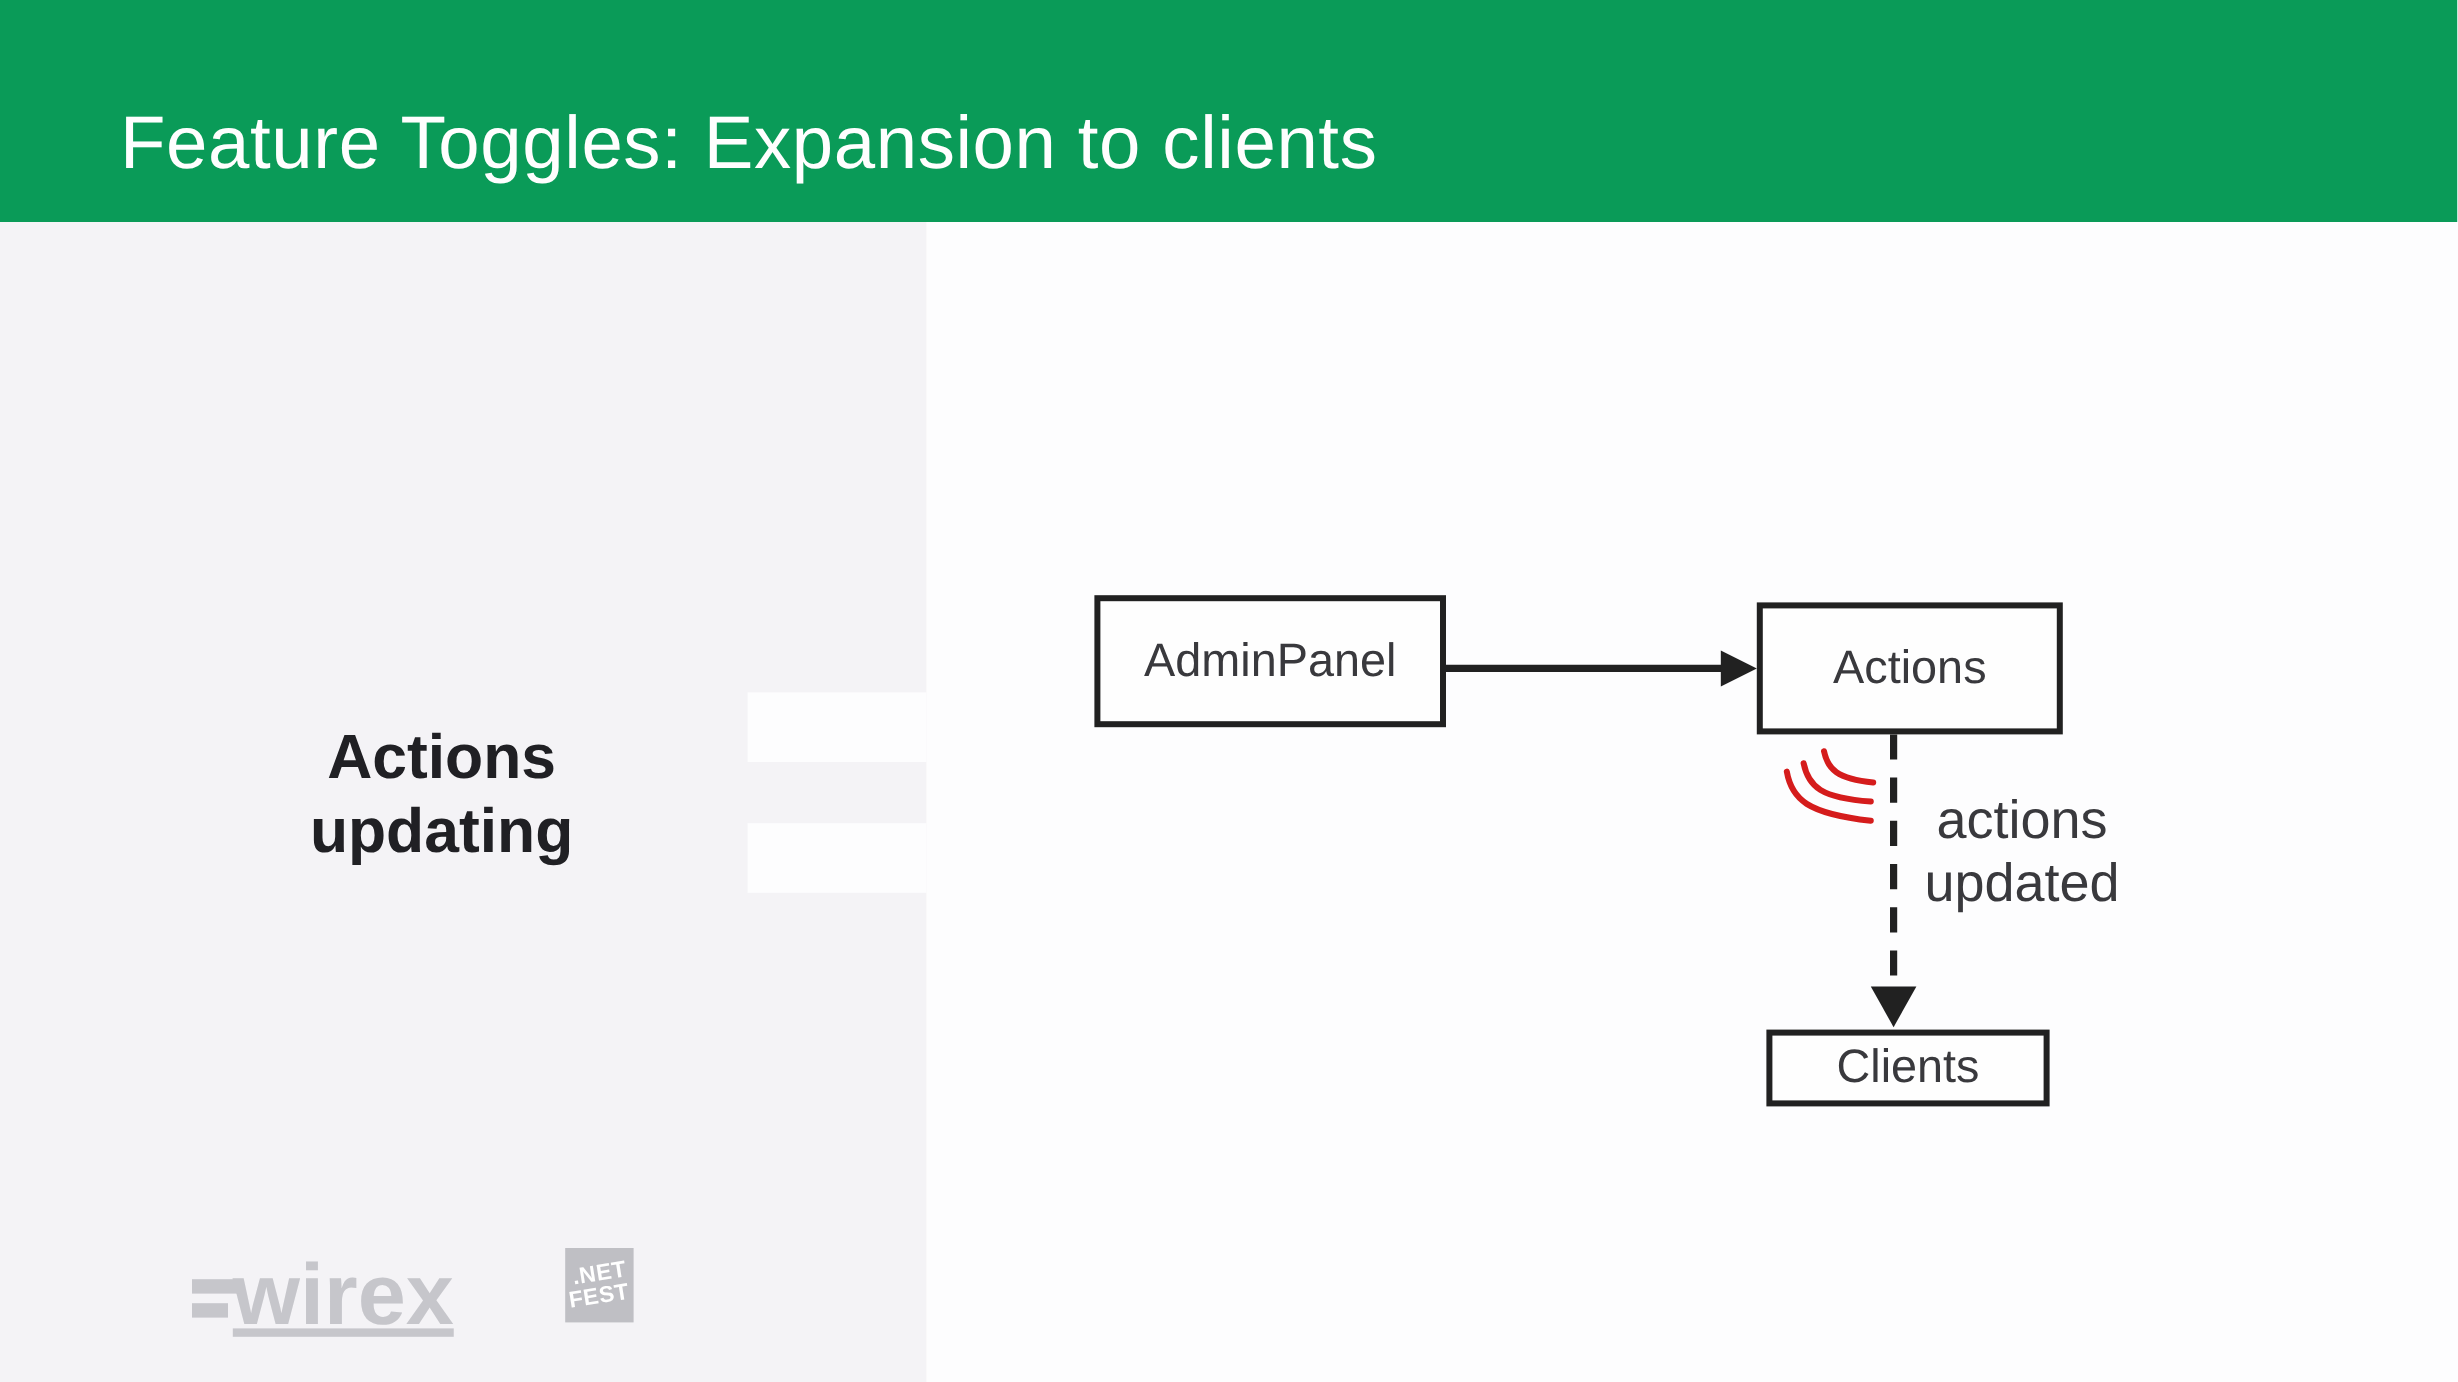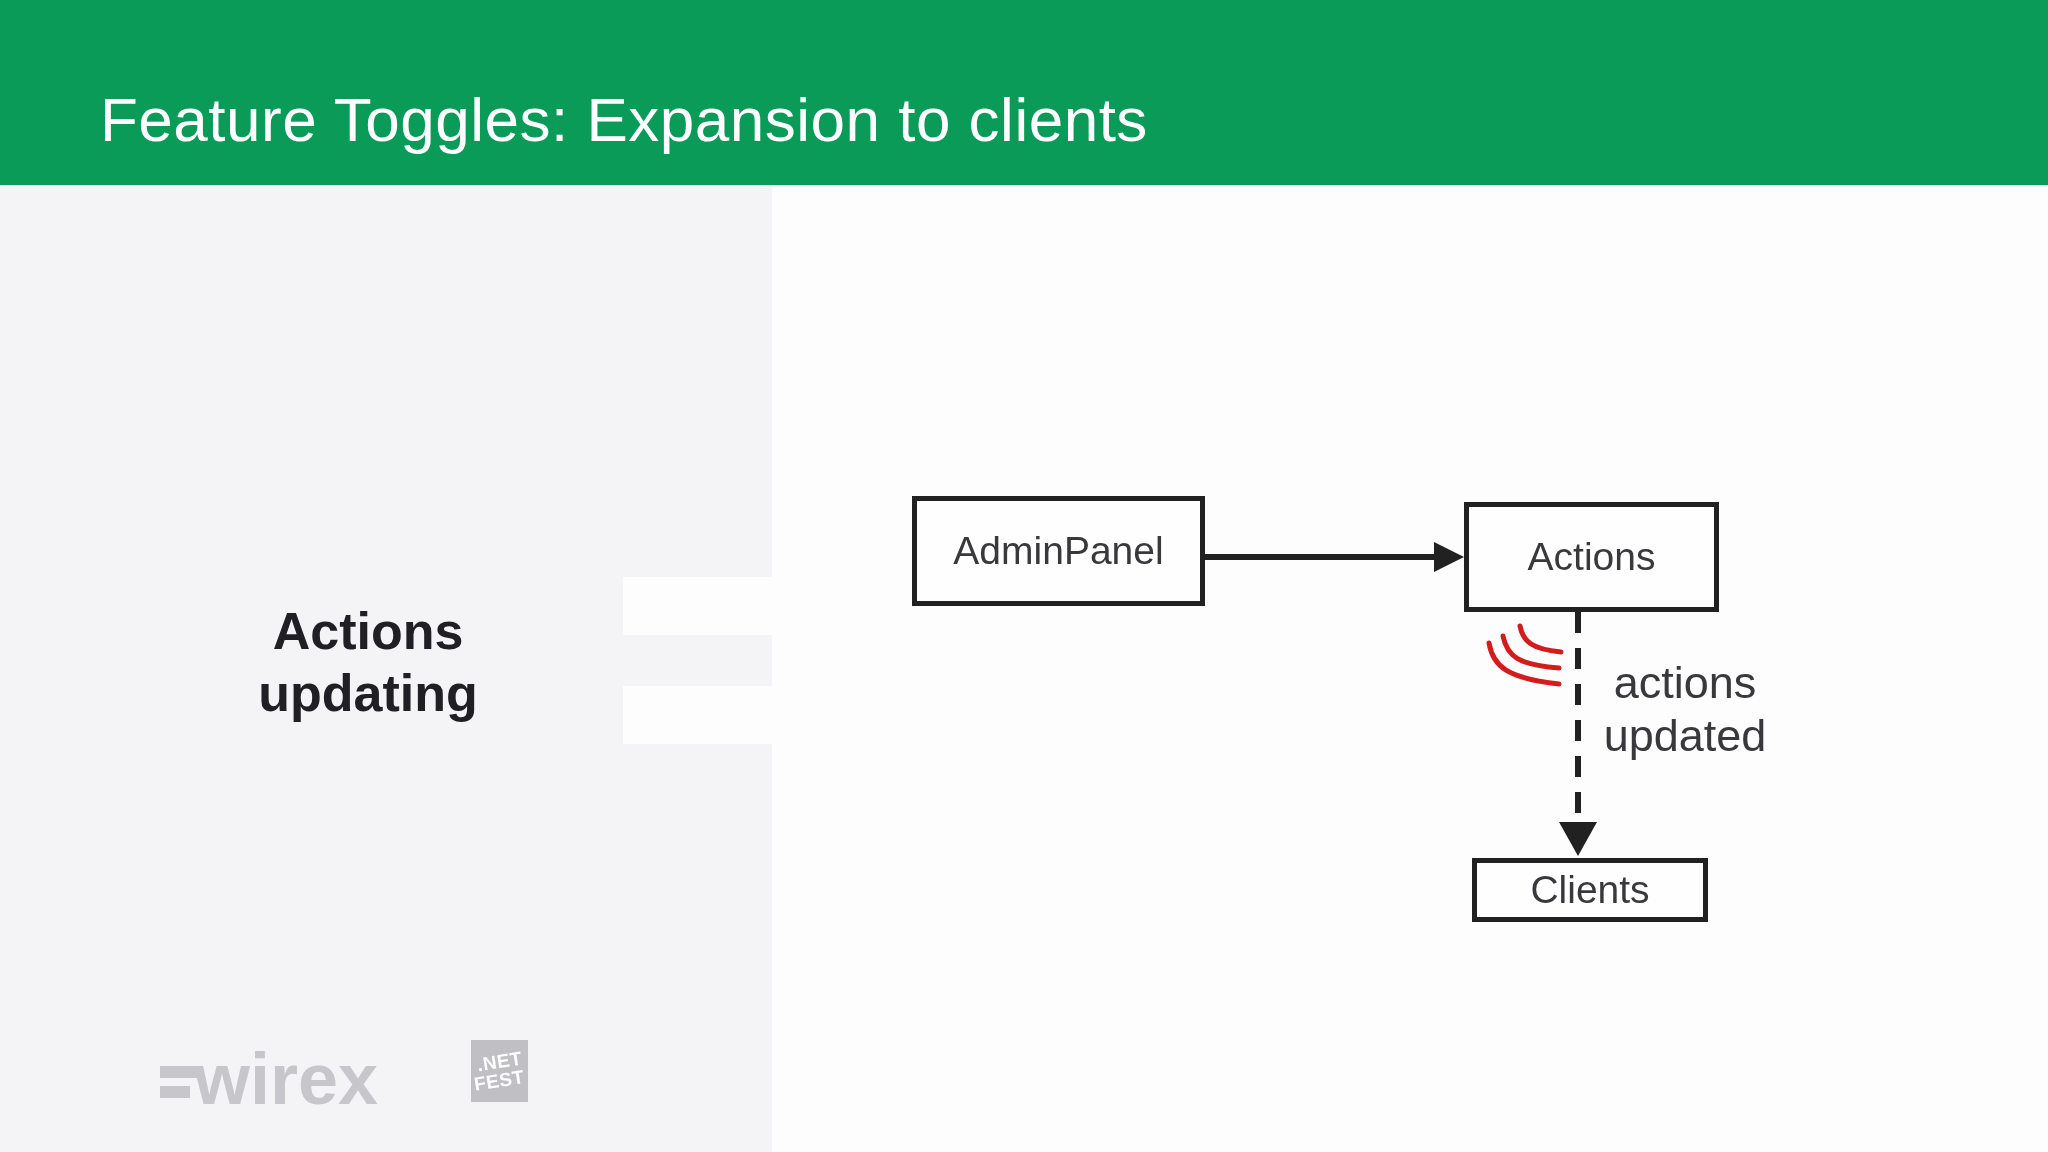--- a/index.html
+++ b/index.html
@@ -16,21 +16,21 @@
   
   .sidebar{position:absolute;left:0;top:185px;width:772px;height:967px;background:#f4f3f6;}
   .notch{position:absolute;background:#fdfdfe;width:149px;left:623px;}
   .notch.n1{top:392px;height:58px;}  
   .notch.n2{top:501px;height:58px;}  
   .side-label{
     position:absolute;left:168px;top:415px;width:400px;text-align:center;
     font-size:52px;font-weight:bold;color:#202024;line-height:62px;white-space:pre-line;
   }
   
-  .wirex{position:absolute;left:160px;top:858px;display:flex;align-items:center;color:#c6c6cb;}
+  .wirex{position:absolute;left:160px;top:858px;display:flex;align-items:center;color:#c6c6cb;text-decoration:underline;}
   .wirex-glyph{position:relative;width:40px;height:36px;margin-right:-6px;margin-top:10px;}
   .wirex-glyph .bar{position:absolute;left:0;background:#c6c6cb;height:12px;}
   .wirex-glyph .bar.top{top:0;width:40px;}
   .wirex-glyph .bar.bot{top:20px;width:30px;}
   .wirex-text{font-size:72px;font-weight:bold;letter-spacing:0px;line-height:1;}
   .netfest{
     position:absolute;left:471px;top:855px;width:57px;height:62px;background:#bfbfc4;
     display:flex;flex-direction:column;align-items:center;justify-content:center;overflow:hidden;
   }
   .netfest .rot{transform:rotate(-9deg);color:#ffffff;font-weight:bold;font-size:19px;line-height:19px;letter-spacing:.5px;white-space:nowrap;}

